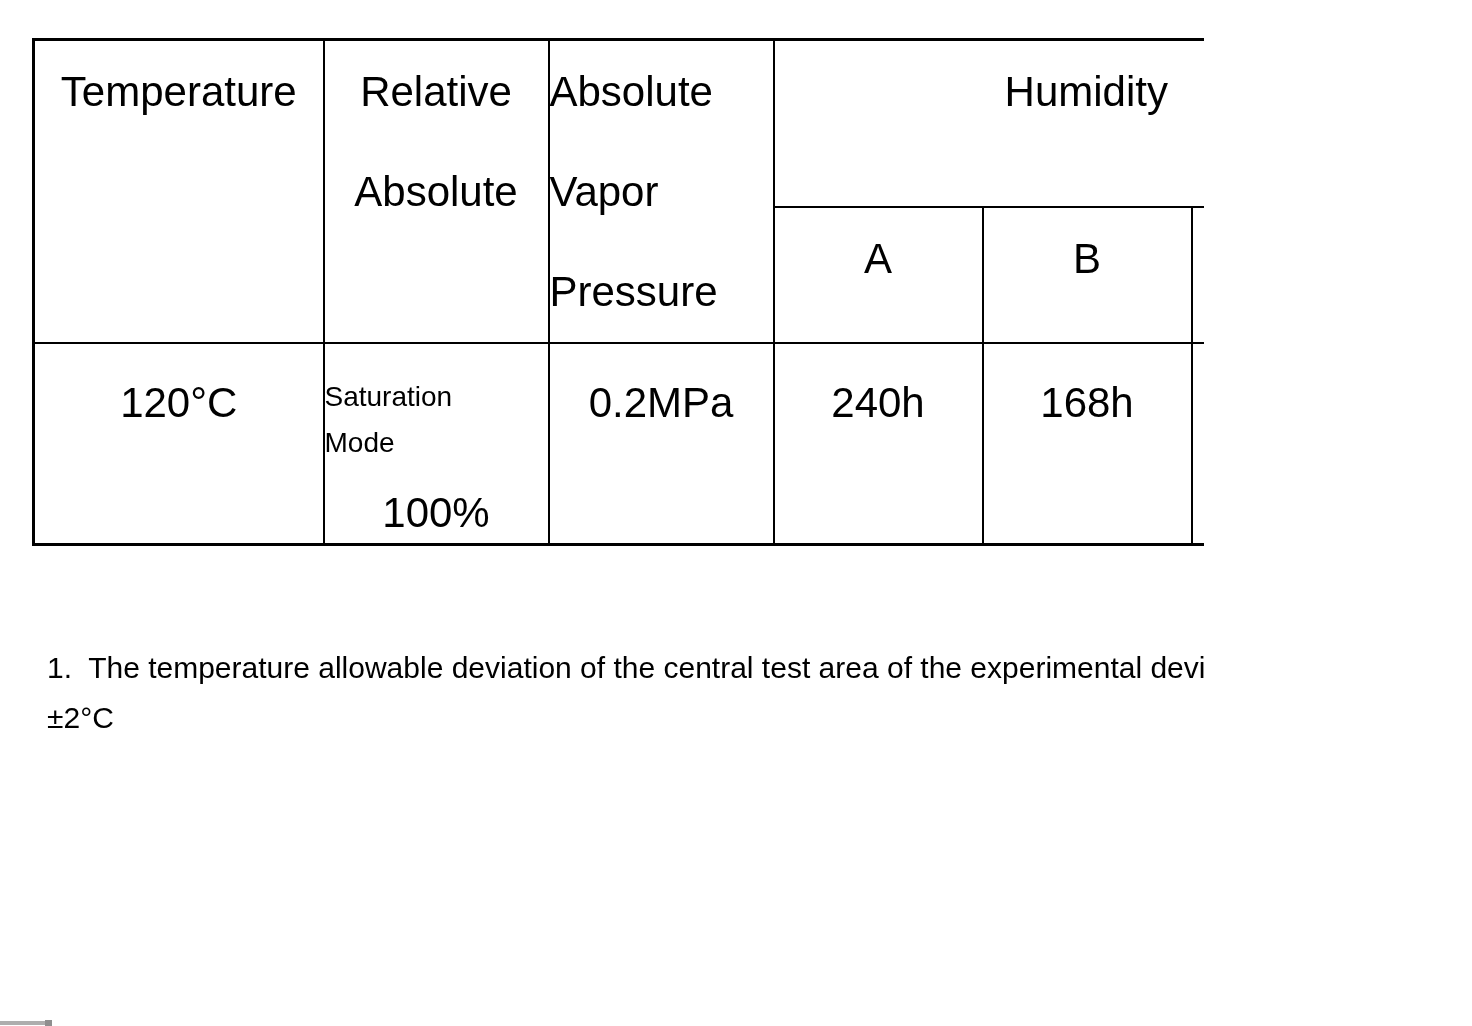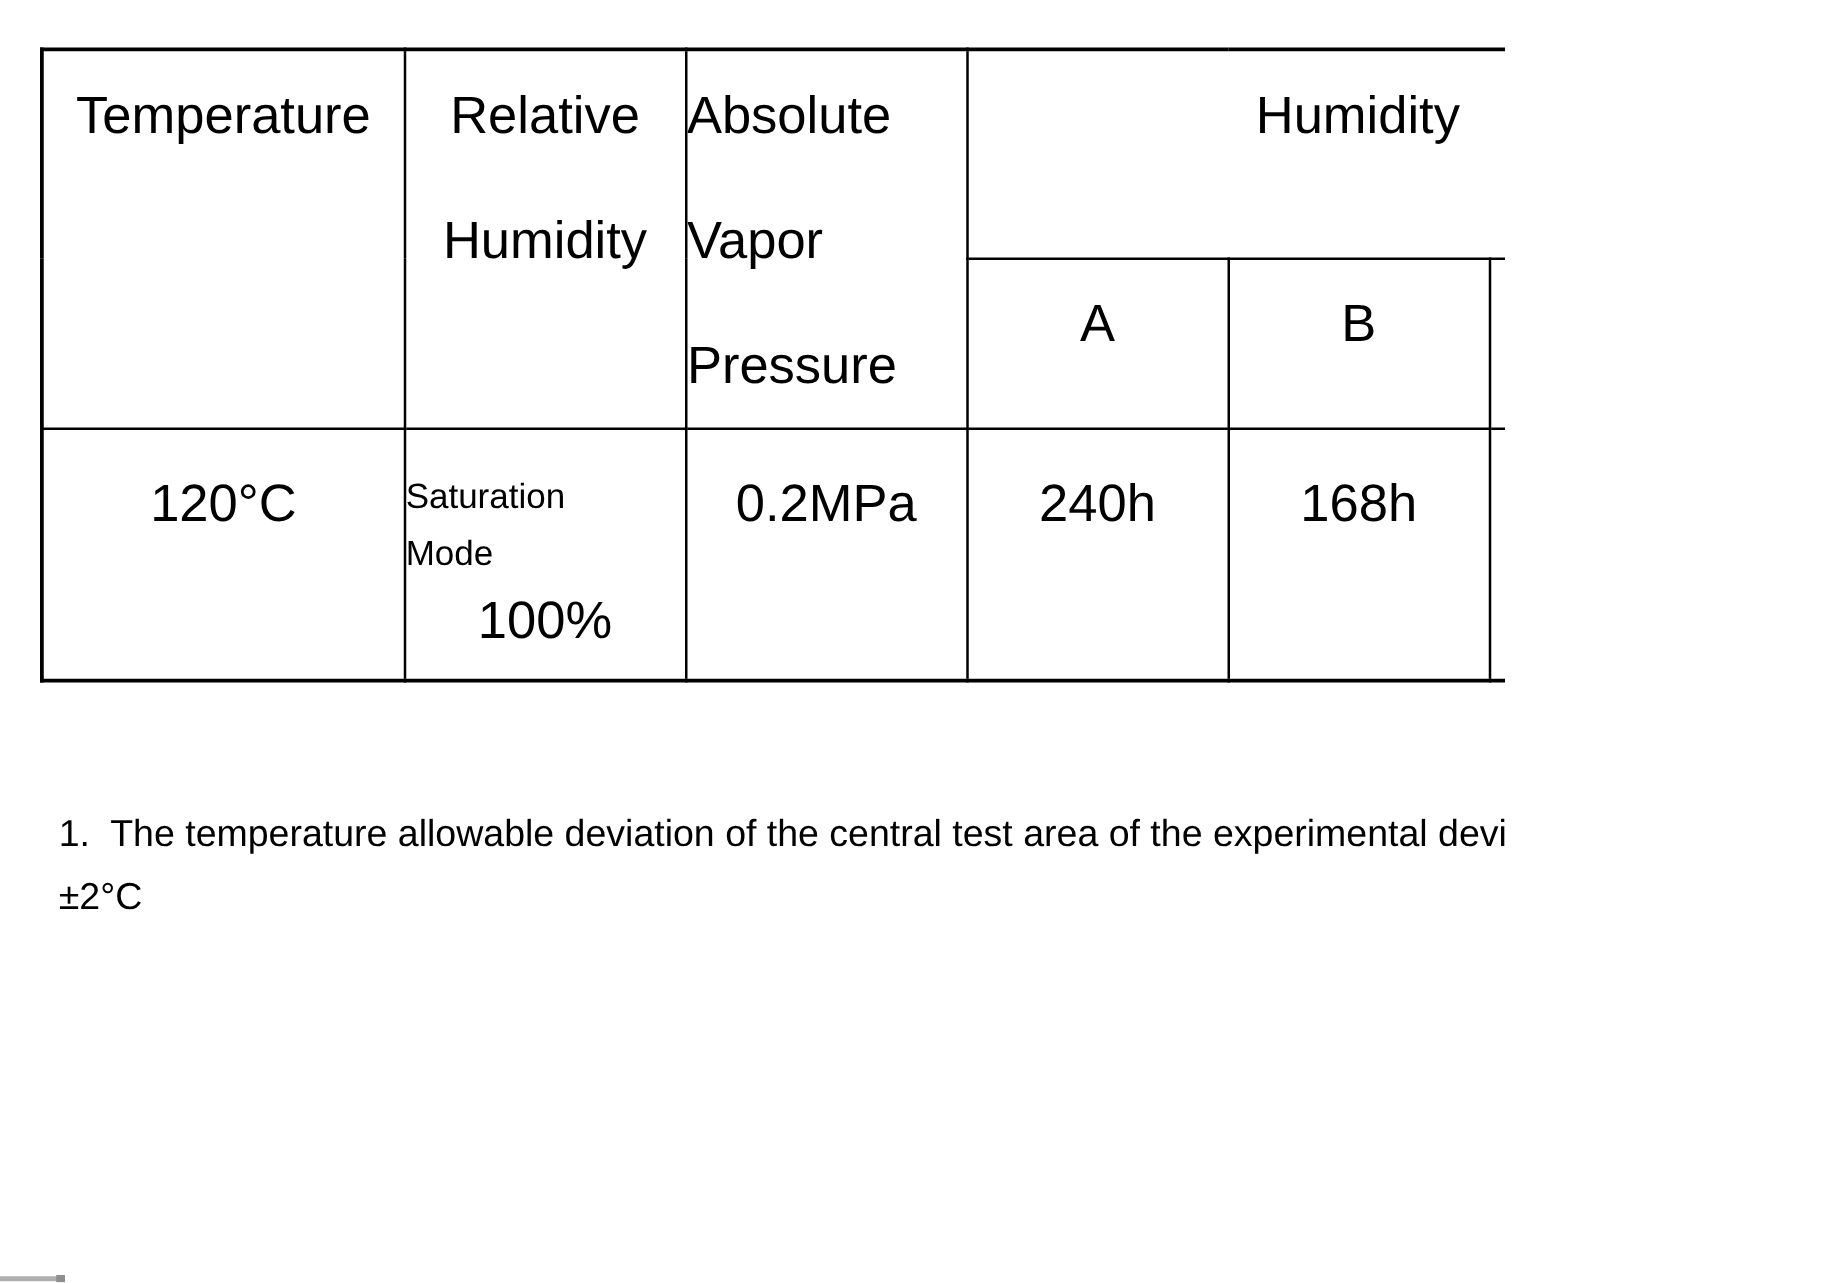--- a/index.html
+++ b/index.html
@@ -51,21 +51,21 @@
   .sat-mode {
     font-size: 28px;
     line-height: 46px;
     padding-top: 8px;
     white-space: pre-line;
     text-align: left;
   }
   .sat-pct {
     font-size: 42px;
     line-height: 46px;
-    margin-top: 7px;
+    margin-top: 24px;
     text-align: center;
   }
 
   
   .notes {
     position: absolute;
     left: 47px;
     top: 543px;
     width: 1418px;
     font-size: 30px;
@@ -102,21 +102,21 @@
       <col style="width:290px">
       <col style="width:225px">
       <col style="width:225px">
       <col style="width:209px">
       <col style="width:209px">
       <col style="width:208px">
     </colgroup>
     <tbody>
       <tr class="row-header-top">
         <td class="hdr" rowspan="2">Temperature</td>
-        <td class="hdr" rowspan="2">Relative Humidity</td>
+        <td class="hdr" rowspan="2">Relative Absolute</td>
         <td class="hdr hdr-left" rowspan="2">Absolute Vapor Pressure</td>
         <td class="hdr" colspan="3">Humidity</td>
       </tr>
       <tr class="row-header-sub">
         <td class="hdr">A</td>
         <td class="hdr">B</td>
         <td class="hdr">C</td>
       </tr>
       <tr class="row-data">
         <td class="data-cell">120°C</td>

